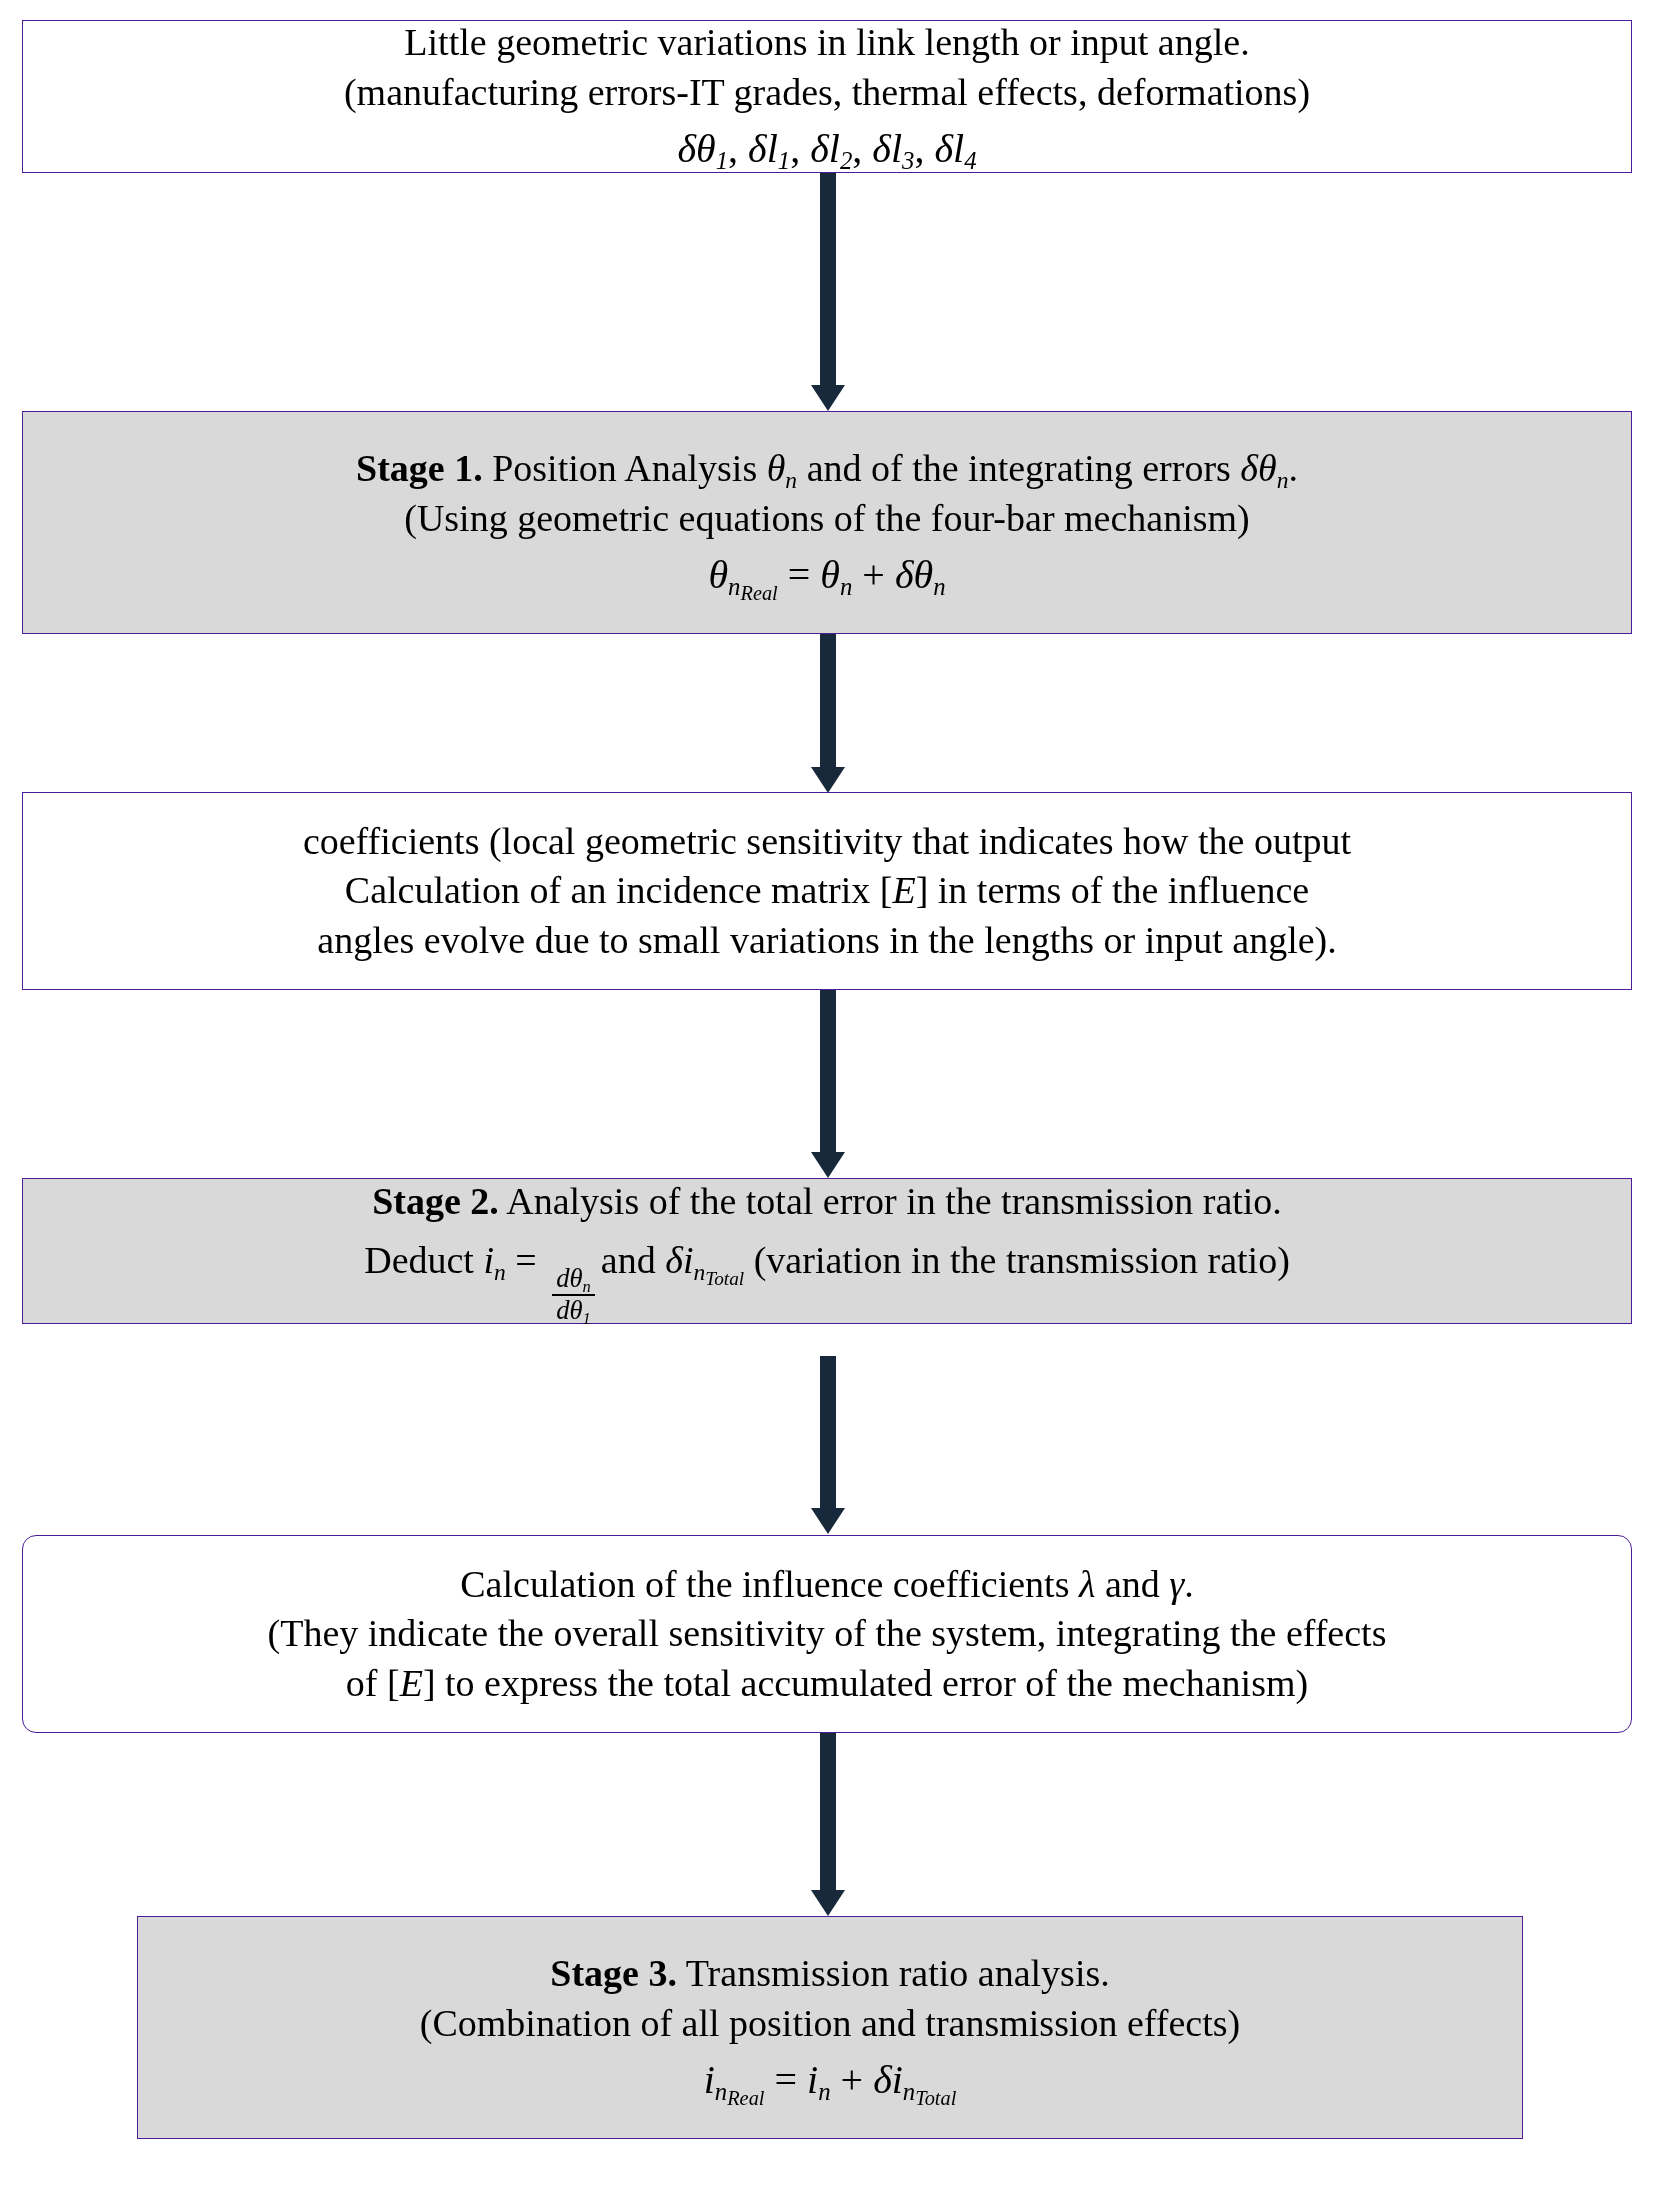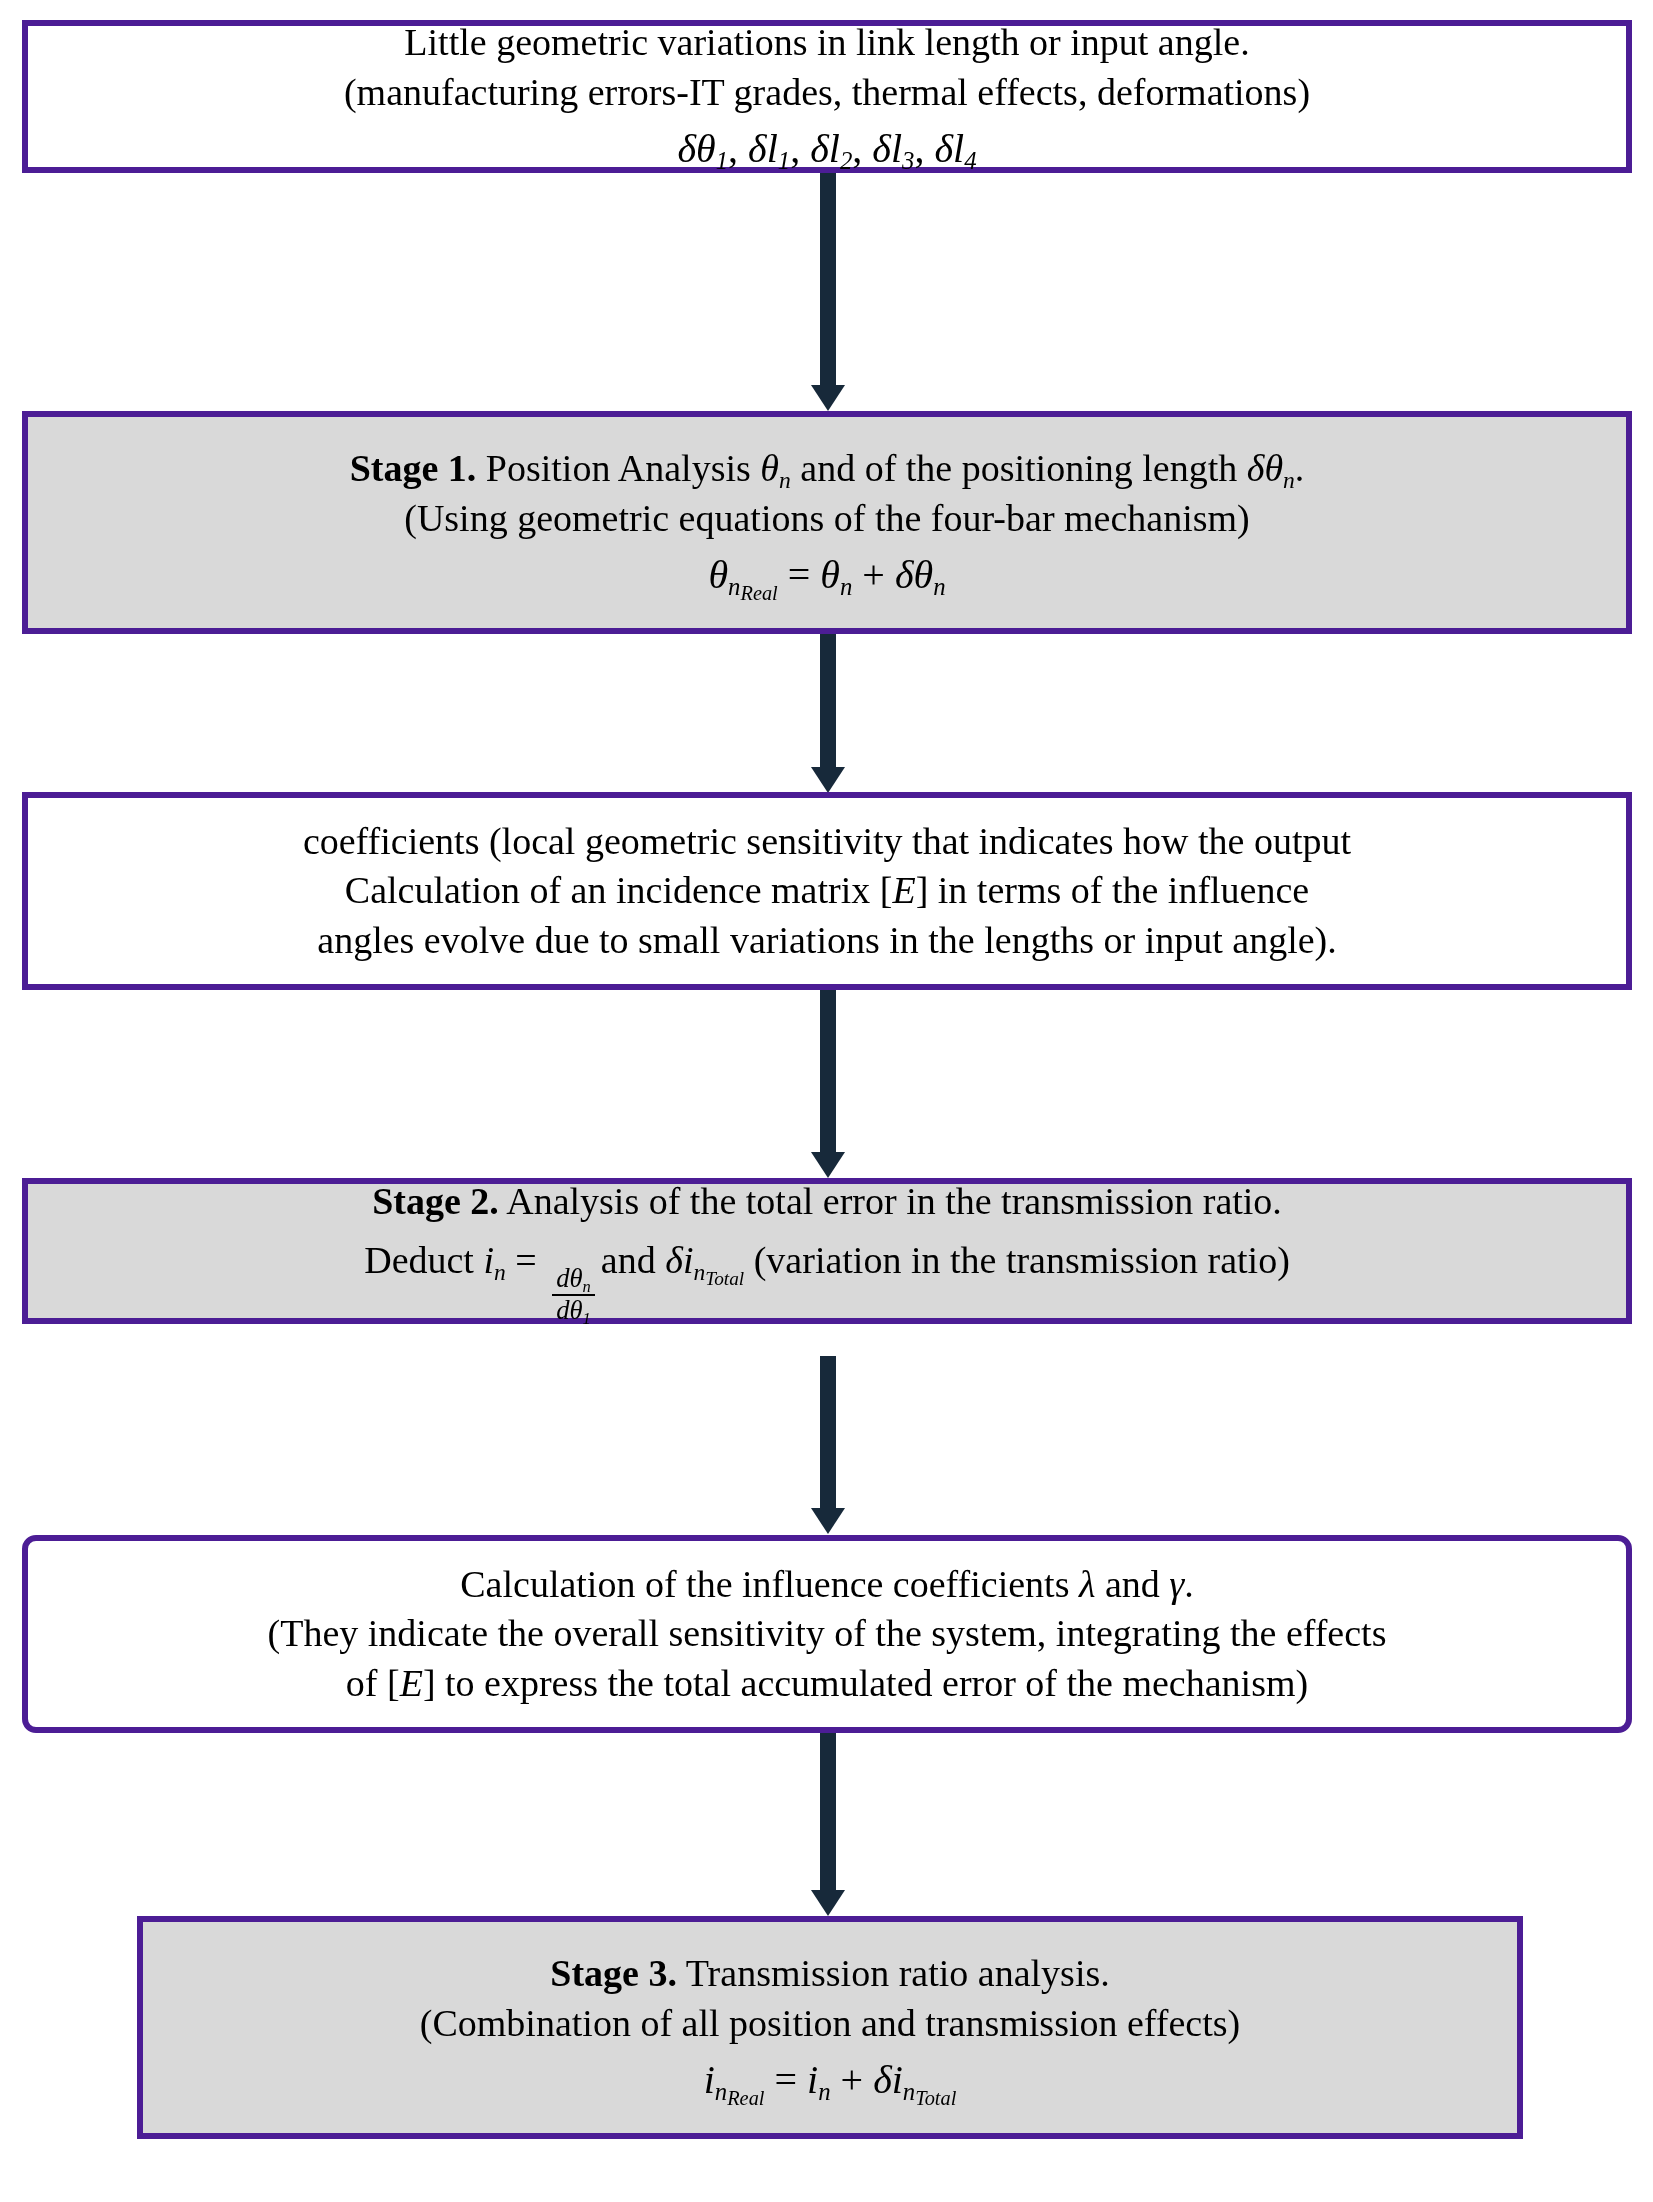--- a/index.html
+++ b/index.html
@@ -17,21 +17,21 @@
 
   #flowchart {
     position: relative;
     width: 1653px;
     height: 2203px;
   }
 
   .node {
     position: absolute;
     box-sizing: border-box;
-    border: 6px solid #4c1d95;
+    border: 1px solid #4c1d95;
     background: #ffffff;
     display: flex;
     flex-direction: column;
     align-items: center;
     justify-content: center;
     text-align: center;
     line-height: 1.30;
   }
   .node.shaded {
     background: #d9d9d9;
@@ -110,21 +110,21 @@
     <span class="line">(manufacturing errors-IT grades, thermal effects, deformations)</span>
     <span class="line bigmath"><span class="mvar"><span>δ</span><span>θ</span><sub>1</sub></span><span>, </span><span class="mvar"><span>δ</span><span>l</span><sub>1</sub></span><span>, </span><span class="mvar"><span>δ</span><span>l</span><sub>2</sub></span><span>, </span><span class="mvar"><span>δ</span><span>l</span><sub>3</sub></span><span>, </span><span class="mvar"><span>δ</span><span>l</span><sub>4</sub></span></span>
   </div>
 
   <div class="arrow" style="left:811px; top:173px; height:238px;">
     <div class="shaft" style="height:212px;"></div>
     <div class="head" style="top:212px;"></div>
   </div>
 
   <div class="node shaded" style="left:22px; top:411px; width:1610px; height:223px;">
-    <span class="line"><b>Stage 1.</b><span> Position Analysis </span><span class="mvar"><span>θ</span><sub>n</sub></span><span> and of the positioning length </span><span class="mvar"><span>δ</span><span>θ</span><sub>n</sub></span><span>.</span></span>
+    <span class="line"><b>Stage 1.</b><span> Position Analysis </span><span class="mvar"><span>θ</span><sub>n</sub></span><span> and of the integrating errors </span><span class="mvar"><span>δ</span><span>θ</span><sub>n</sub></span><span>.</span></span>
     <span class="line">(Using geometric equations of the four-bar mechanism)</span>
     <span class="line bigmath"><span class="mvar"><span>θ</span><sub><span>n</span><sub>Real</sub></sub></span><span> = </span><span class="mvar"><span>θ</span><sub>n</sub></span><span> + </span><span class="mvar"><span>δ</span><span>θ</span><sub>n</sub></span></span>
   </div>
 
   <div class="arrow" style="left:811px; top:634px; height:158px;">
     <div class="shaft" style="height:133px;"></div>
     <div class="head" style="top:133px;"></div>
   </div>
 
   <div class="node" style="left:22px; top:792px; width:1610px; height:198px;">

